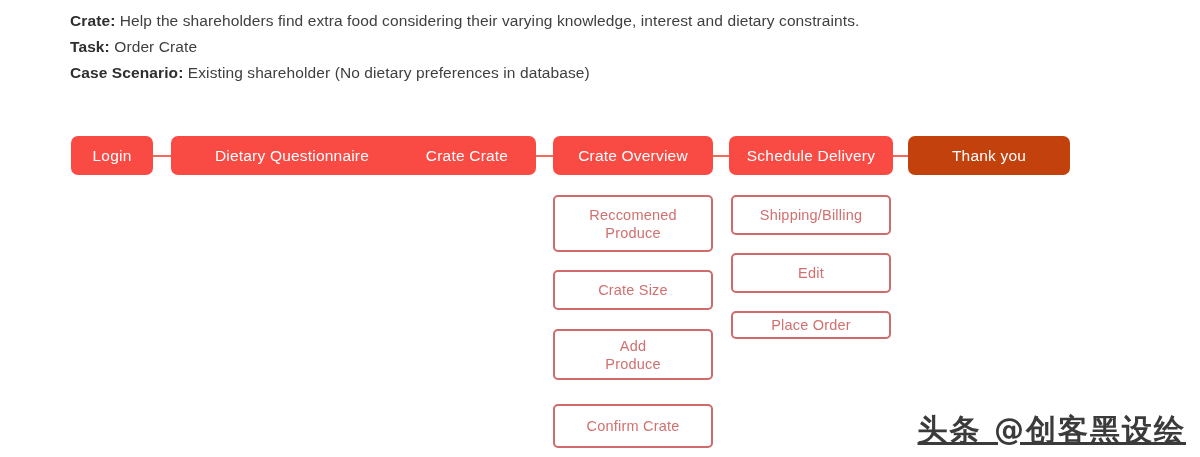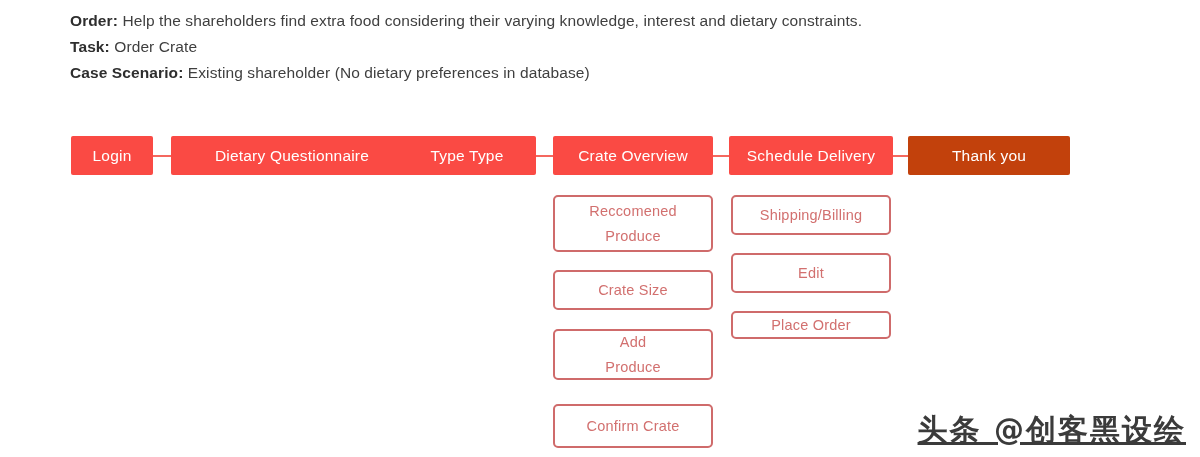--- a/index.html
+++ b/index.html
@@ -45,21 +45,21 @@
     left: 0;
     top: 0;
     width: 1200px;
     height: 457px;
   }
 
   .flow-node {
     position: absolute;
     background: #f9463f;
     background: #fa4a44;
-    border-radius: 2px;
+    border-radius: 7px;
     color: #ffffff;
     font-size: 15.5px;
     display: flex;
     align-items: center;
     justify-content: center;
     text-align: center;
     letter-spacing: 0.2px;
     box-sizing: border-box;
     height: 39px;
     top: 136px;
@@ -72,21 +72,21 @@
     top: 155px;
   }
 
   .sub-node {
     position: absolute;
     border: 2px solid #cf6b6b;
     border-radius: 5px;
     background: #ffffff;
     color: #d2706f;
     font-size: 14.5px;
-    line-height: 25px;
+    line-height: 18px;
     display: flex;
     align-items: center;
     justify-content: center;
     text-align: center;
     box-sizing: border-box;
     letter-spacing: 0.2px;
     white-space: pre-line;
   }
 
   
@@ -102,42 +102,42 @@
     font-family: "DejaVu Sans", sans-serif;
     opacity: 0.92;
     text-decoration: underline;
   }
 </style>
 </head>
 <body>
 
 <div id="header-block">
   <div class="header-line">
-    <span class="header-label">Order:</span><span class="header-value"> Help the shareholders find extra food considering their varying knowledge, interest and dietary constraints.</span>
+    <span class="header-label">Crate:</span><span class="header-value"> Help the shareholders find extra food considering their varying knowledge, interest and dietary constraints.</span>
   </div>
   <div class="header-line">
     <span class="header-label">Task:</span><span class="header-value"> Order Crate</span>
   </div>
   <div class="header-line">
     <span class="header-label">Case Scenario:</span><span class="header-value"> Existing shareholder (No dietary preferences in database)</span>
   </div>
 </div>
 
 <div id="flow-diagram">
   <div id="connectors-layer">
       <div class="connector" style="left: 153px; width: 18px; background: rgb(244, 104, 95);"></div>
       <div class="connector" style="left: 382px; width: 16px; background: rgb(244, 104, 95);"></div>
       <div class="connector" style="left: 536px; width: 17px; background: rgb(244, 104, 95);"></div>
       <div class="connector" style="left: 713px; width: 16px; background: rgb(244, 104, 95);"></div>
       <div class="connector" style="left: 893px; width: 15px; background: rgb(244, 104, 95);"></div>
     </div>
   <div id="main-steps-layer">
       <div class="flow-node" style="left: 71px; width: 82px; background: rgb(250, 74, 68); color: rgb(255, 255, 255);">Login</div>
       <div class="flow-node" style="left: 171px; width: 242px; background: rgb(250, 74, 68); color: rgb(255, 255, 255);">Dietary Questionnaire</div>
-      <div class="flow-node" style="left: 398px; width: 138px; background: rgb(250, 74, 68); color: rgb(255, 255, 255);">Type Type</div>
+      <div class="flow-node" style="left: 398px; width: 138px; background: rgb(250, 74, 68); color: rgb(255, 255, 255);">Crate Crate</div>
       <div class="flow-node" style="left: 553px; width: 160px; background: rgb(250, 74, 68); color: rgb(255, 255, 255);">Crate Overview</div>
       <div class="flow-node" style="left: 729px; width: 164px; background: rgb(250, 74, 68); color: rgb(255, 255, 255);">Schedule Delivery</div>
       <div class="flow-node" style="left: 908px; width: 162px; background: #c2410c; color: rgb(255, 255, 255);">Thank you</div>
     </div>
   <div id="branches-layer">
       <div class="sub-node" style="left: 553px; top: 195px; width: 160px; height: 57px; border-color: rgb(207, 107, 107); color: rgb(210, 112, 111);">Reccomened
 Produce</div>
       <div class="sub-node" style="left: 553px; top: 270px; width: 160px; height: 40px; border-color: rgb(207, 107, 107); color: rgb(210, 112, 111);">Crate Size</div>
       <div class="sub-node" style="left: 553px; top: 329px; width: 160px; height: 51px; border-color: rgb(207, 107, 107); color: rgb(210, 112, 111);">Add
 Produce</div>

